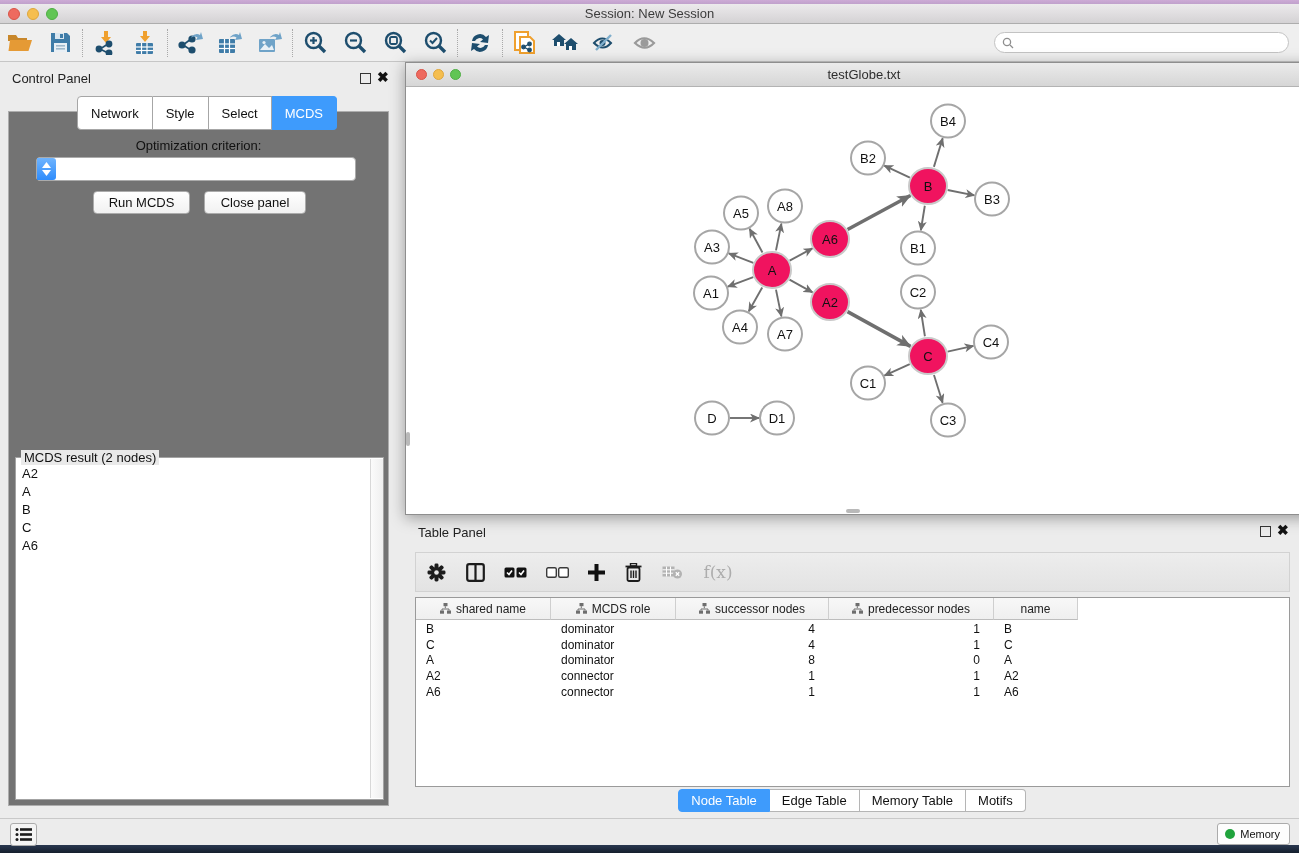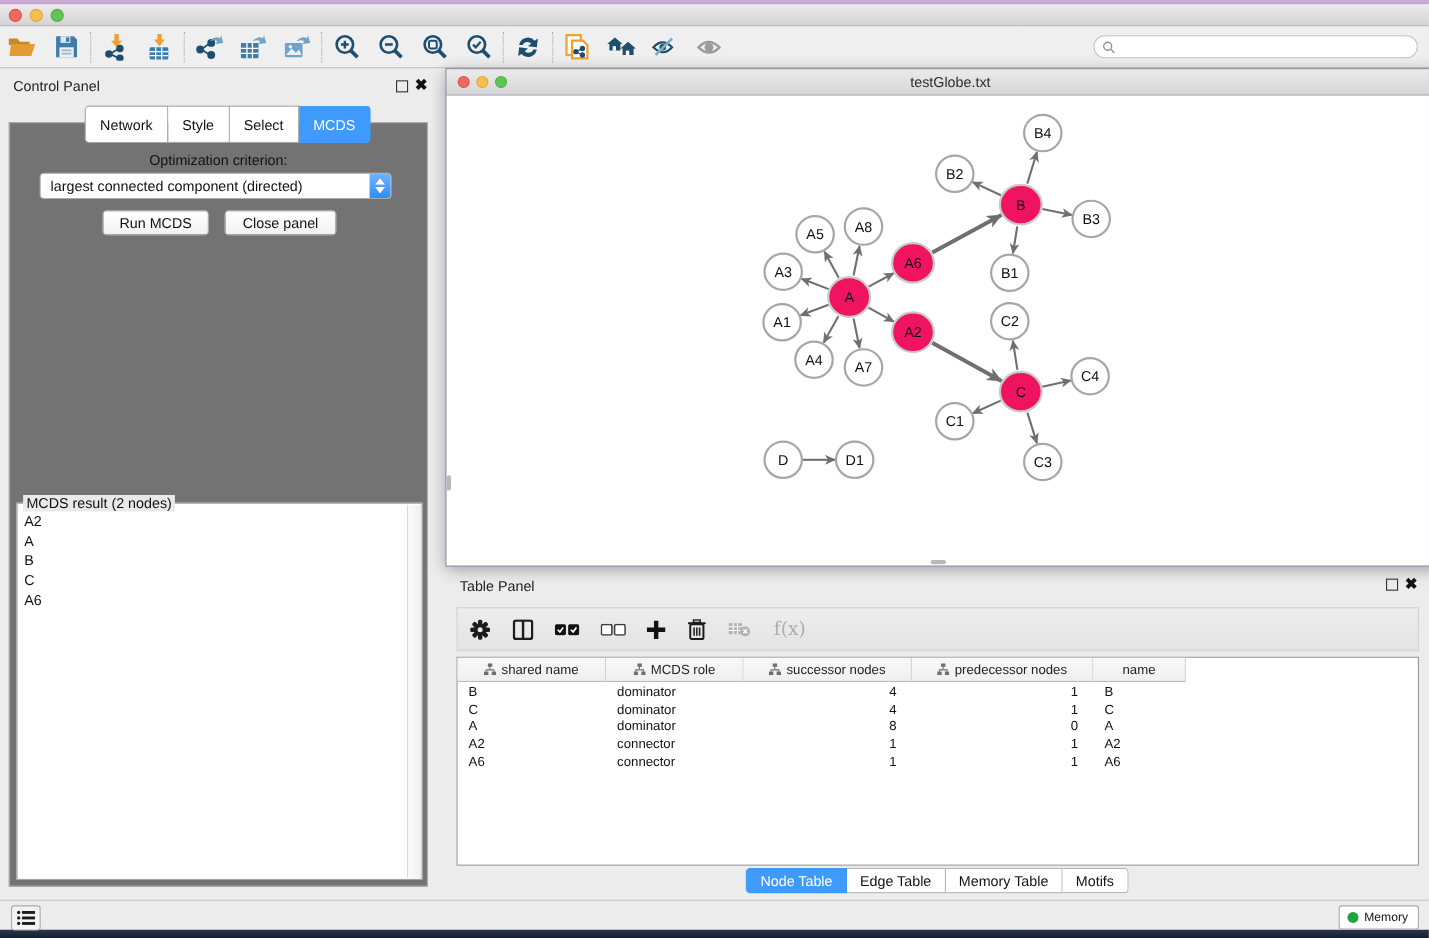--- a/index.html
+++ b/index.html
@@ -109,20 +109,21 @@
 </head>
 <body>
 
 <div class="desktop-top"></div>
 <div class="desktop-bottom"></div>
 
 <div class="titlebar">
   <div class="tl red"></div>
   <div class="tl yellow"></div>
   <div class="tl green"></div>
+  <div class="title">Session: New Session</div>
 </div>
 
 <div class="toolbar">
   <div class="tb-btn">
     <svg width="27" height="21" viewBox="0 0 27 21">
         <path d="M1 3 h8 l2 3 h9 v3 h-19 z" fill="#C8872B"></path>
         <path d="M3 8 h22 l-3.5 11 h-20 z" fill="#E59A35"></path>
       </svg>
   </div>
   <div class="tb-btn">
@@ -285,21 +286,20 @@
 </div>
 <div class="cp-tabs">
   <div class="cp-tab">Network</div>
   <div class="cp-tab">Style</div>
   <div class="cp-tab">Select</div>
   <div class="cp-tab active">MCDS</div>
 </div>
 <div class="cp-body">
   <div class="opt-label">Optimization criterion:</div>
   <div class="criterion">
-    <span class="val">largest connected component (directed)</span>
     <span class="stepper">
       <svg width="9" height="6" viewBox="0 0 9 6">
           <path d="M4.5 0 L9 6 H0 Z" fill="#FFF"></path>
         </svg>
       <svg width="9" height="6" viewBox="0 0 9 6">
           <path d="M4.5 6 L0 0 H9 Z" fill="#FFF"></path>
         </svg>
     </span>
   </div>
   <div class="cp-btn btn-run">Run MCDS</div>

